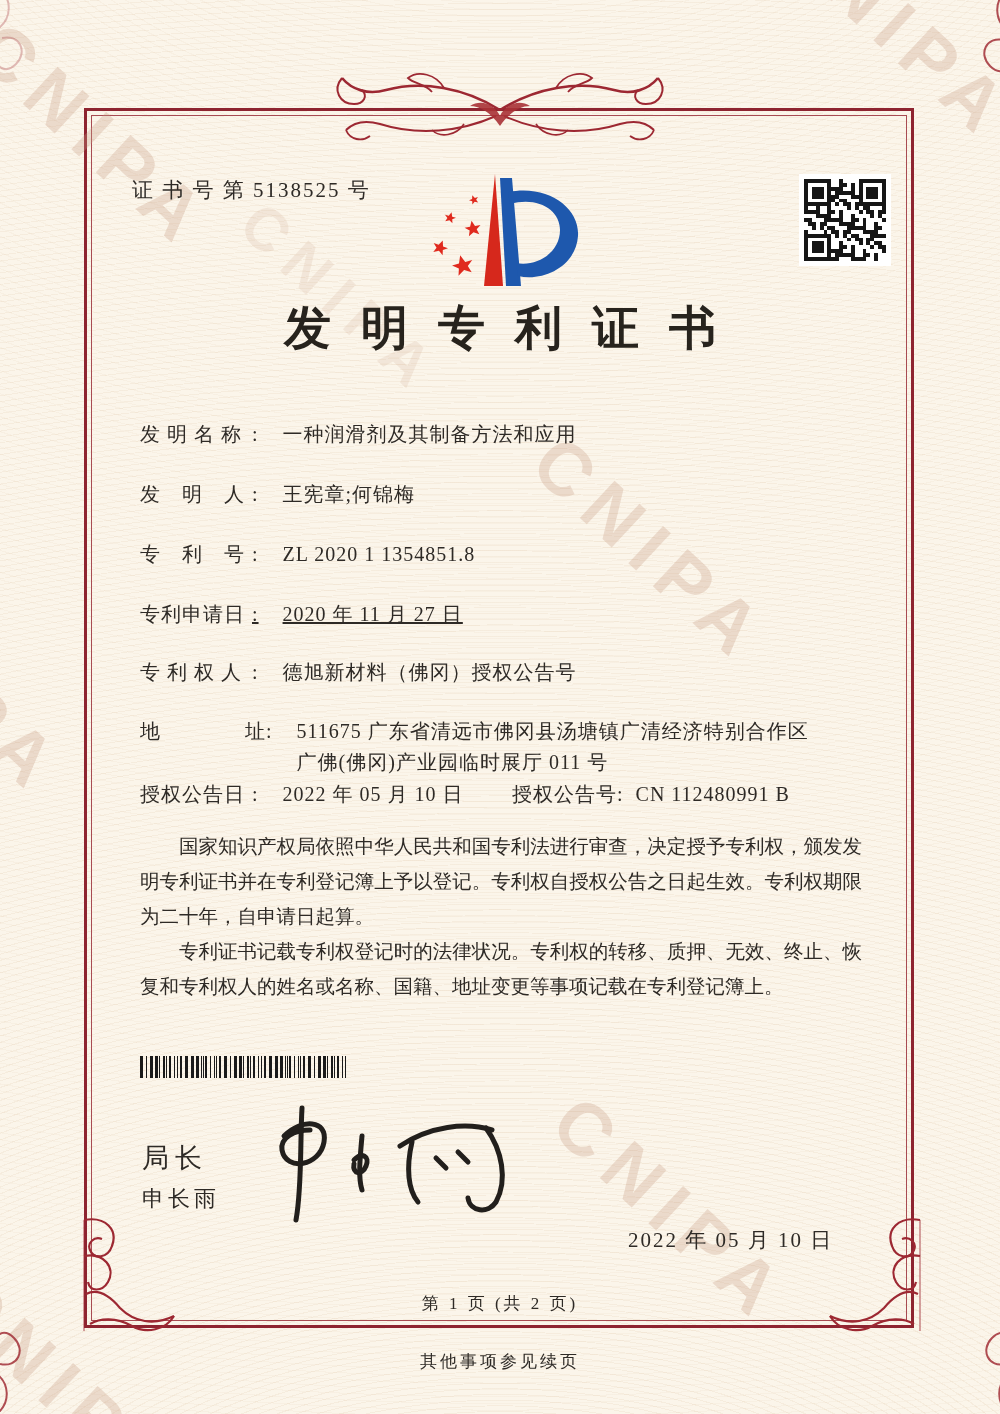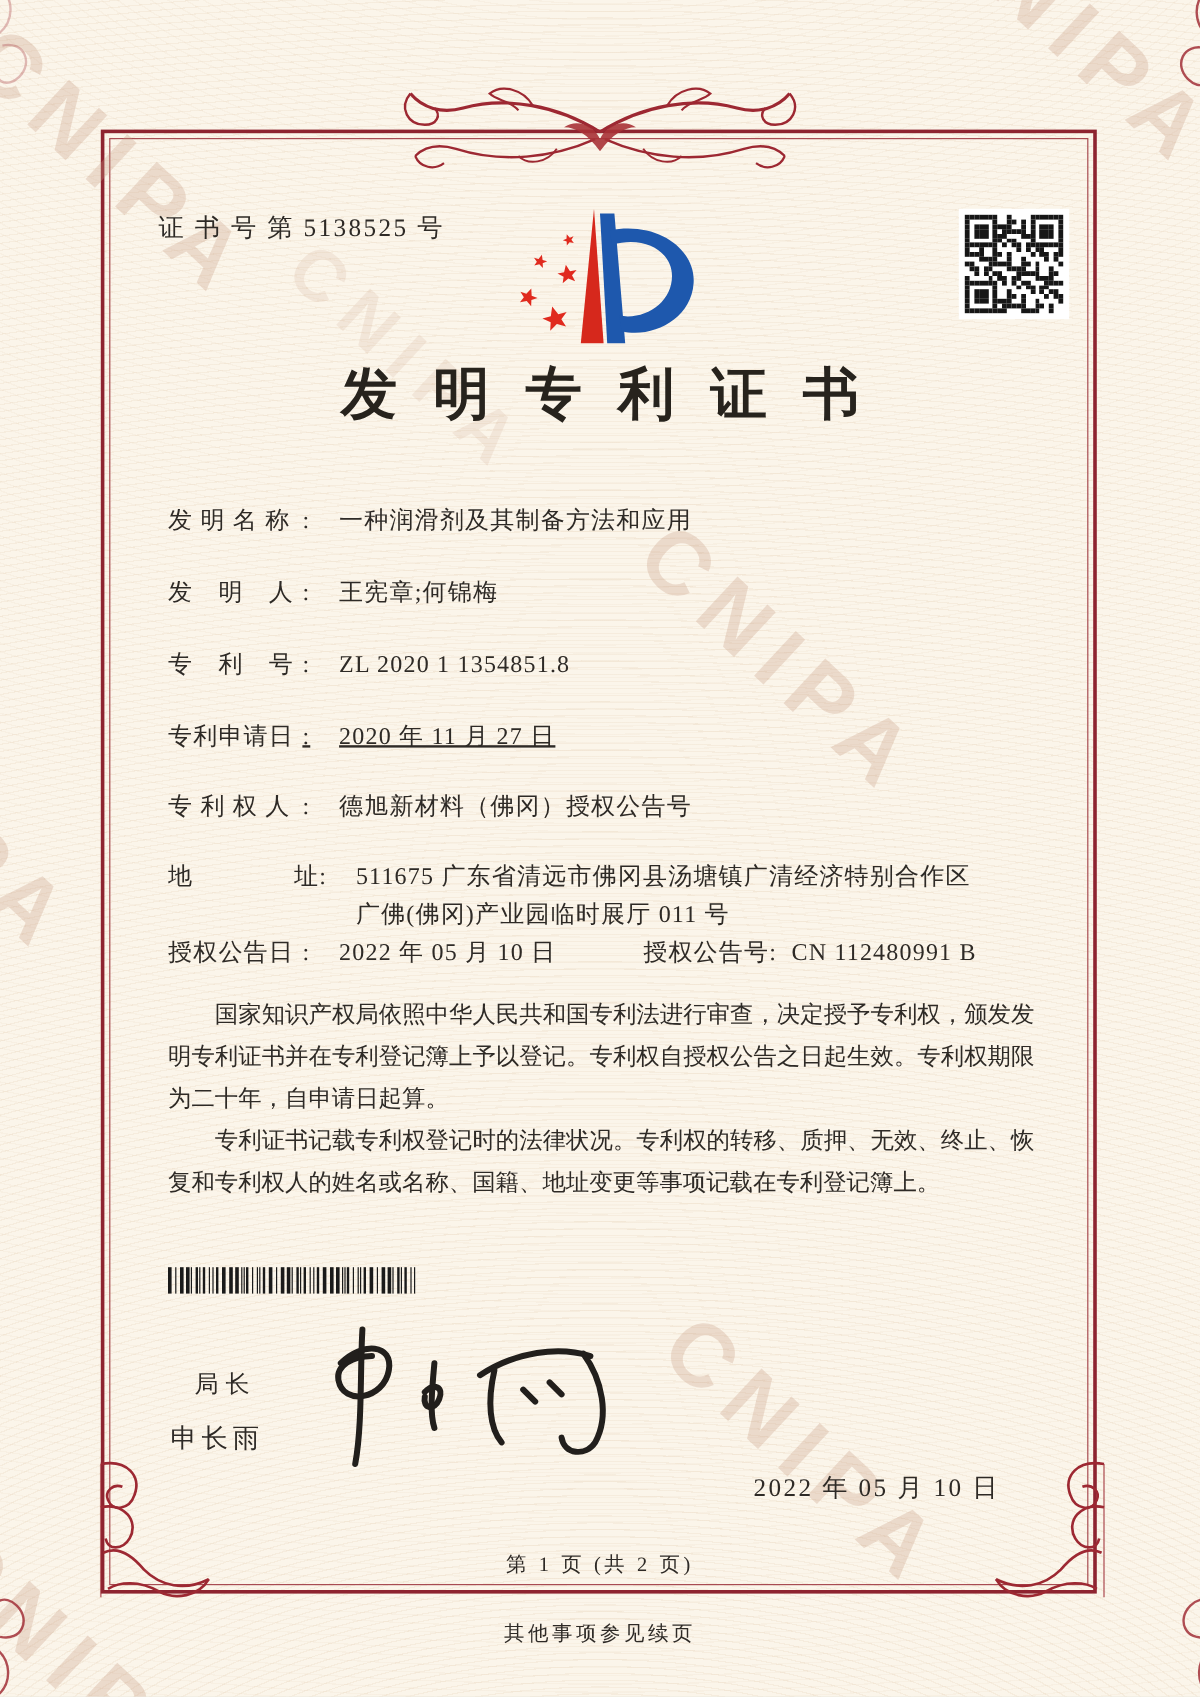--- a/index.html
+++ b/index.html
@@ -34,27 +34,27 @@
   .qr i.on{background:#161616;}
   .title{
     position:absolute;left:15px;top:297px;width:1000px;text-align:center;z-index:3;
     font-size:47px;font-weight:bold;letter-spacing:30px;color:#27231d;
   }
   .row{position:absolute;left:140px;font-size:20px;line-height:30px;letter-spacing:1px;z-index:3;}
   .row .lab{display:inline-block;min-width:112px;}
   .row .val{margin-left:24px;}
   .row .val.multiline{display:inline-block;vertical-align:top;line-height:31px;}
   .row .val .l2{display:block;}
-  .grant-pair2{position:absolute;left:372px;top:0;white-space:nowrap;margin-left:24px;}
+  .grant-pair2{position:absolute;left:372px;top:0;white-space:nowrap;}
   .grant-pair2 .val{margin-left:12px;}
   .paras{position:absolute;left:140px;top:829px;width:722px;font-size:19.5px;line-height:35px;text-align:justify;z-index:3;}
   .paras p{margin:0;text-indent:2em;}
   .barcode{position:absolute;left:140px;top:1056px;width:262px;height:22px;display:flex;align-items:stretch;z-index:3;}
   .barcode b{display:inline-block;height:100%;background:#1a1a1a;}
-  .sig-title{position:absolute;left:142px;top:1140px;font-size:20px;letter-spacing:6px;z-index:3;margin-left:20px;}
+  .sig-title{position:absolute;left:142px;top:1140px;font-size:27px;letter-spacing:6px;z-index:3;}
   .sig-name{position:absolute;left:142px;top:1184px;font-size:22px;letter-spacing:4px;z-index:3;}
   .sig-script{position:absolute;left:250px;top:1102px;width:290px;height:124px;z-index:3;}
   .sig-date{position:absolute;left:628px;top:1226px;font-size:21px;letter-spacing:2px;z-index:3;}
   .page-info{position:absolute;left:0;top:1292px;width:1000px;text-align:center;font-size:17px;letter-spacing:3px;z-index:3;}
   .cont-note{position:absolute;left:0;top:1350px;width:1000px;text-align:center;font-size:17px;letter-spacing:3px;z-index:3;}
   .orn{position:absolute;z-index:2;pointer-events:none;}
 </style>
 </head>
 <body>
 

